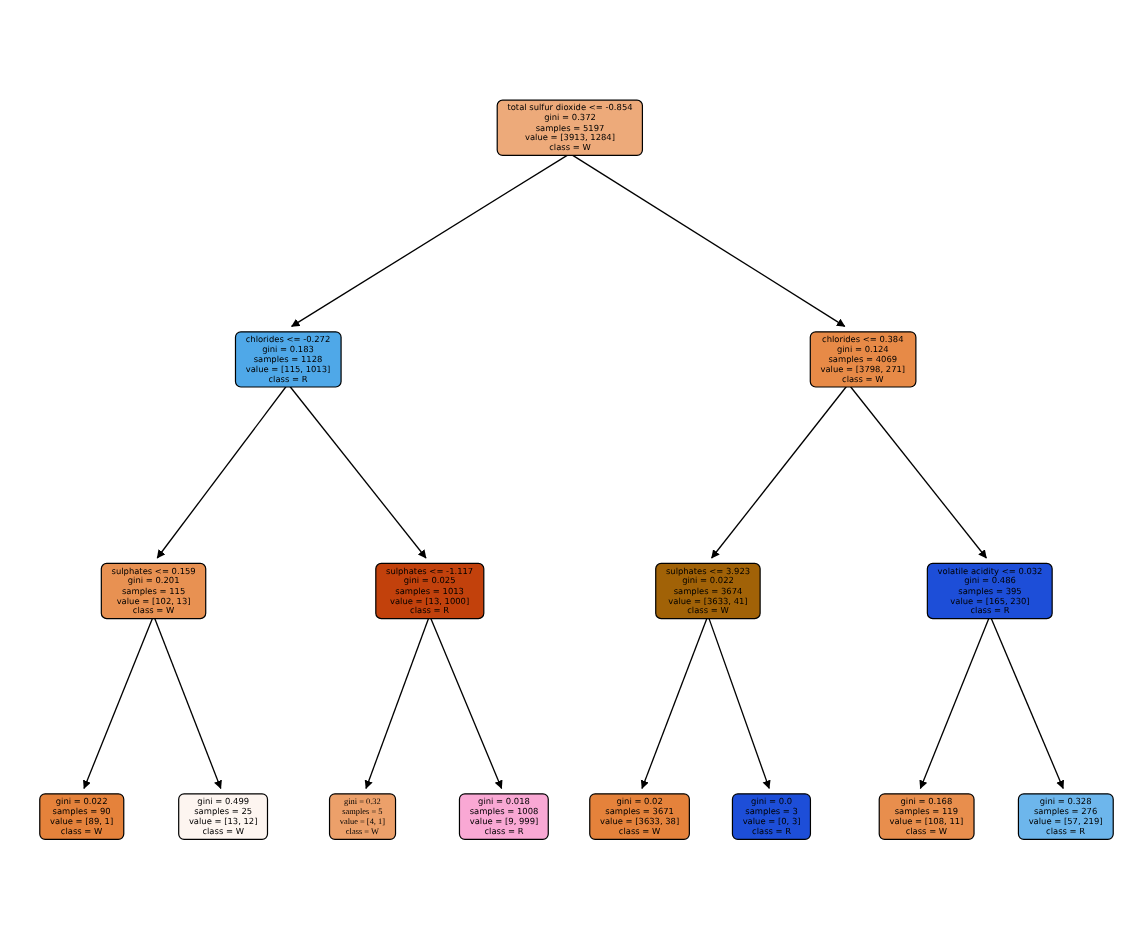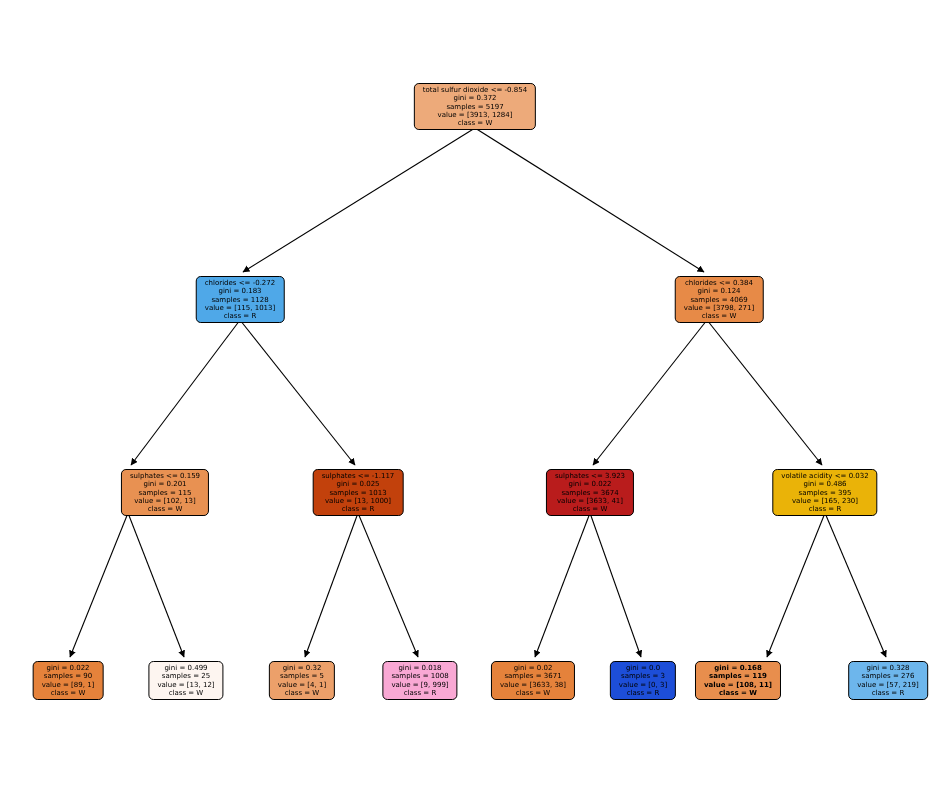--- a/index.html
+++ b/index.html
@@ -23,23 +23,23 @@
     text-align:center;
     color:#000;
     white-space:nowrap;
     box-sizing:border-box;
   }
   
   .d0{top:83px;}  .d1{top:276px;}  .d2{top:469px;}  .d3{top:661px;}
   
   .n0{left:475px;}
   .n1{left:240px;}  .n2{left:707px;margin-left:12px;}
-  .n3{left:128px;margin-left:37px;}  .n4{left:358px;}  .n5{left:590px;}  .n6{left:825px;}
+  .n3{left:128px;}  .n4{left:358px;}  .n5{left:590px;}  .n6{left:825px;}
   .n7{left:68px;}   .n8{left:186px;}  .n9{left:302px;}  .n10{left:420px;}
-  .n11{left:533px;} .n12{left:643px;} .n13{left:738px;font-weight:bold;} .n14{left:888px;}
+  .n11{left:533px;} .n12{left:643px;} .n13{left:772px;} .n14{left:888px;}
 </style>
 </head>
 <body>
 
 <div id="figure">
 
   <svg id="edges" viewBox="0 0 950 790">
     <defs>
       <marker id="arrow" markerWidth="8" markerHeight="8" refX="6.5" refY="3.5" orient="auto" markerUnits="userSpaceOnUse">
         <path d="M0,0 L7,3.5 L0,7 z" fill="#000"></path>
@@ -94,29 +94,29 @@
   </div>
 
   <div class="node d2 n4" style="background-color: #c2410c;">
     <div>sulphates &lt;= -1.117</div>
     <div>gini = 0.025</div>
     <div>samples = 1013</div>
     <div>value = [13, 1000]</div>
     <div>class = R</div>
   </div>
 
-  <div class="node d2 n5" style="background-color: #b91c1c;">
+  <div class="node d2 n5" style="background-color: #a16207;">
     <div>sulphates &lt;= 3.923</div>
     <div>gini = 0.022</div>
     <div>samples = 3674</div>
     <div>value = [3633, 41]</div>
     <div>class = W</div>
   </div>
 
-  <div class="node d2 n6" style="background-color: #eab308;">
+  <div class="node d2 n6" style="background-color: #1d4ed8;">
     <div>volatile acidity &lt;= 0.032</div>
     <div>gini = 0.486</div>
     <div>samples = 395</div>
     <div>value = [165, 230]</div>
     <div>class = R</div>
   </div>
 
   <div class="node d3 n7" style="background-color: rgb(229, 130, 59);">
     <div>gini = 0.022</div>
     <div>samples = 90</div>
@@ -124,21 +124,21 @@
     <div>class = W</div>
   </div>
 
   <div class="node d3 n8" style="background-color: rgb(253, 245, 240);">
     <div>gini = 0.499</div>
     <div>samples = 25</div>
     <div>value = [13, 12]</div>
     <div>class = W</div>
   </div>
 
-  <div class="node d3 n9" style="background-color: rgb(236, 160, 106);">
+  <div class="node d3 n9" style="background-color: rgb(236, 160, 106); font-family: Liberation Serif, serif;">
     <div>gini = 0.32</div>
     <div>samples = 5</div>
     <div>value = [4, 1]</div>
     <div>class = W</div>
   </div>
 
   <div class="node d3 n10" style="background-color: #f9a8d4;">
     <div>gini = 0.018</div>
     <div>samples = 1008</div>
     <div>value = [9, 999]</div>

